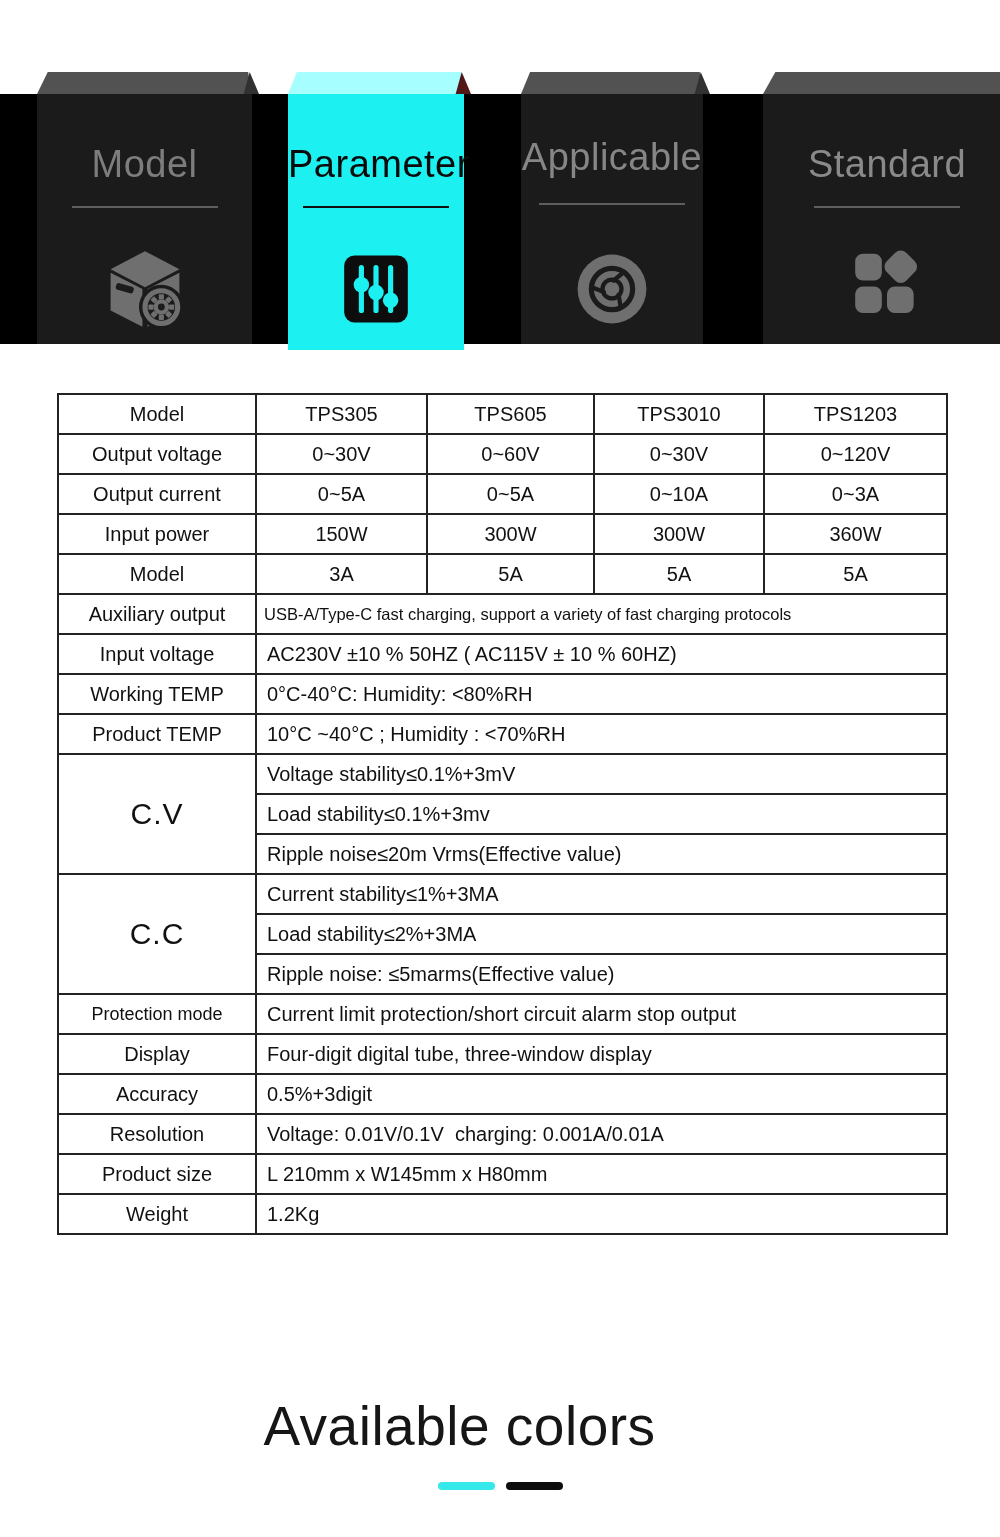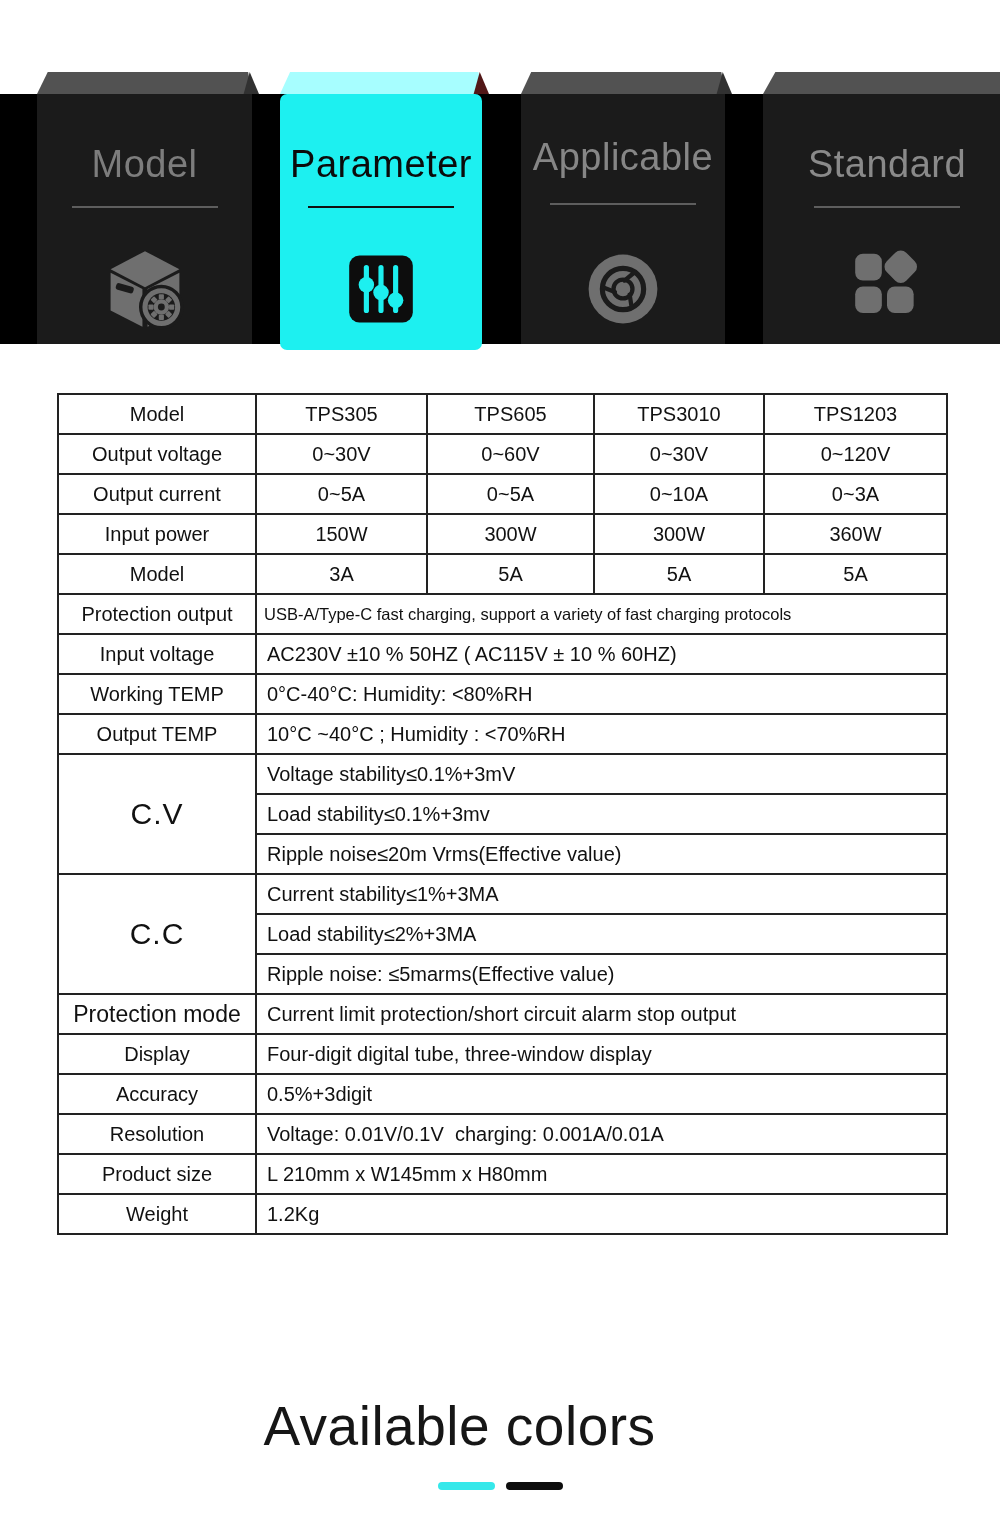--- a/index.html
+++ b/index.html
@@ -7,22 +7,22 @@
   body {
     width:1000px; height:1537px; position:relative; overflow:hidden;
     font-family:"Liberation Sans", sans-serif; color:#111;
   }
 
   
   .tabs-band { position:absolute; left:0; top:94px; width:1000px; height:250px; background:#000; }
   .tab { position:absolute; top:94px; height:250px; background:#1b1b1b; }
   .tab.active { background:#1df0f0; height:256px; }
   #tab-model      { left:37px;  width:215px; }
-  #tab-parameter  { left:280px; width:202px;border-radius:7px; }
-  #tab-applicable { left:521px; width:204px; }
+  #tab-parameter  { left:288px; width:176px; }
+  #tab-applicable { left:521px; width:182px; }
   #tab-standard   { left:763px; width:248px; }
 
   .flap {
     position:absolute; left:0; top:-22px; width:100%; height:22px; background:#525252;
     clip-path:polygon(5% 0, 98.2% 0, 100% 100%, 0 100%);
   }
   .tab.active .flap { background:#a7feff; }
   .fold {
     position:absolute; right:-7px; top:-22px; width:16px; height:22px; background:#313131;
     clip-path:polygon(42% 0, 100% 100%, 4% 100%);
@@ -194,33 +194,33 @@
       <td>360W</td>
     </tr>
     <tr>
       <td>Model</td>
       <td>3A</td>
       <td>5A</td>
       <td>5A</td>
       <td>5A</td>
     </tr>
     <tr>
-      <td>Protection output</td>
+      <td>Auxiliary output</td>
       <td colspan="4" class="full small">USB-A/Type-C fast charging, support a variety of fast charging protocols</td>
     </tr>
     <tr>
       <td>Input voltage</td>
       <td colspan="4" class="full">AC230V ±10 % 50HZ ( AC115V ± 10 % 60HZ)</td>
     </tr>
     <tr>
       <td>Working TEMP</td>
       <td colspan="4" class="full">0°C-40°C: Humidity: &lt;80%RH</td>
     </tr>
     <tr>
-      <td>Output TEMP</td>
+      <td>Product TEMP</td>
       <td colspan="4" class="full">10°C ~40°C ; Humidity : &lt;70%RH</td>
     </tr>
     <tr>
       <td rowspan="3" class="group">C.V</td>
       <td colspan="4" class="full">Voltage stability≤0.1%+3mV</td>
     </tr>
     <tr>
       <td colspan="4" class="full">Load stability≤0.1%+3mv</td>
     </tr>
     <tr>
@@ -230,21 +230,21 @@
       <td rowspan="3" class="group">C.C</td>
       <td colspan="4" class="full">Current stability≤1%+3MA</td>
     </tr>
     <tr>
       <td colspan="4" class="full">Load stability≤2%+3MA</td>
     </tr>
     <tr>
       <td colspan="4" class="full">Ripple noise: ≤5marms(Effective value)</td>
     </tr>
     <tr>
-      <td style="font-size:23px">Protection mode</td>
+      <td style="font-size:18px">Protection mode</td>
       <td colspan="4" class="full">Current limit protection/short circuit alarm stop output</td>
     </tr>
     <tr>
       <td>Display</td>
       <td colspan="4" class="full">Four-digit digital tube, three-window display</td>
     </tr>
     <tr>
       <td>Accuracy</td>
       <td colspan="4" class="full">0.5%+3digit</td>
     </tr>

